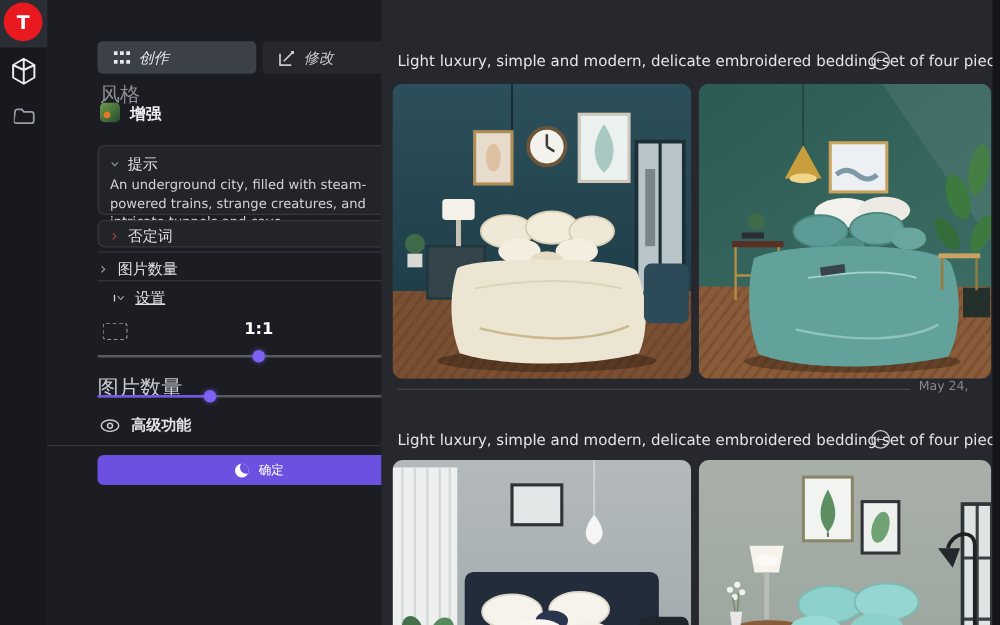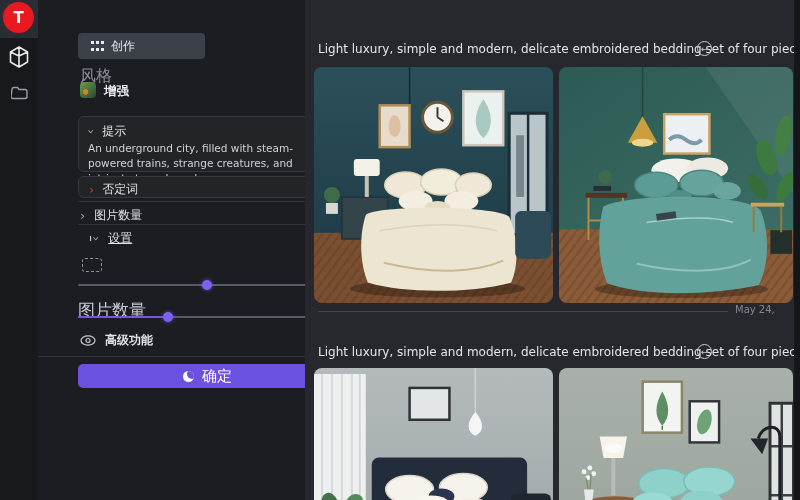--- a/index.html
+++ b/index.html
@@ -15,21 +15,21 @@
   #rail { left:0; top:0; width:38px; height:500px; background:#17191d; }
   #logo-bg { left:0; top:0; width:38px; height:38px; background:#2a2d33; }
   #logo { left:3px; top:2px; width:31px; height:31px; border-radius:50%;
           background:#e8191f; display:flex; align-items:center; justify-content:center;
           color:#fff; font-weight:bold; font-size:15px; }
   .rail-ic { left:0; width:38px; display:flex; justify-content:center; }
 
   
   #panel { left:38px; top:0; width:267px; height:500px; background:#1b1d22; }
   .tab { top:33px; height:26px; border-radius:4px; display:flex; align-items:center;
-         gap:7px; padding-left:13px; font-size:12px; color:#e4e6ea; }
+         gap:7px; padding-left:13px; font-size:12px; color:#e4e6ea;font-style:italic; }
   #tab-create { left:40px; width:127px; background:#3b4049; }
   #tab-modify { left:172px; width:128px; background:#26282e; color:#c6cad0; }
 
   .small-label { color:#8b9097; font-size:16px; }
   #style-thumb { left:42px; top:82px; width:16px; height:16px; border-radius:4px;
      background: radial-gradient(circle at 35% 62%, #e07a2a 0 2.5px, rgba(0,0,0,0) 3px),
                  linear-gradient(135deg,#6f9d4c,#26492f); }
   .chev { color:#9aa0a8; font-size:13px; line-height:1; display:inline-block; }
   .chev-down { transform:rotate(90deg); }
   .chev-red { color:#b04038; }
@@ -47,21 +47,21 @@
 
   
   .ar-icon { border:1.5px dashed #8f949b; border-radius:3px; }
   #ar-track { left:40px; top:284px; width:258px; height:2px; background:#565b63; border-radius:2px; }
   .thumb { width:10px; height:10px; border-radius:50%; background:#7e60f2; box-shadow:0 0 4px rgba(126,96,242,.7); }
   #count-track { left:40px; top:316px; width:258px; height:2px; background:#565b63; border-radius:2px; }
   #count-fill { left:40px; top:316px; width:90px; height:2px; background:#7456e8; border-radius:2px; }
 
   #confirm-btn { left:40px; top:364px; width:259px; height:24px; border-radius:5px;
      background:#6c50e0; border:none; display:flex; align-items:center; justify-content:center;
-     gap:8px; color:#fff; font-size:15px; cursor:pointer; font-family:inherit; }
+     gap:8px; color:#fff; font-size:10px; cursor:pointer; font-family:inherit; }
   .moon { position:relative; width:11px; height:11px; border-radius:50%; background:#fff; overflow:hidden; }
   .moon::after { content:""; position:absolute; left:3.5px; top:-1.5px; width:10px; height:10px;
      border-radius:50%; background:#6c50e0; }
   .moon-star { position:absolute; left:-3px; top:-1px; width:3px; height:3px; background:#fff; transform:rotate(45deg); }
 
   .eye-ic { display:inline-block; }
 
   
   #main { left:305px; top:0; width:495px; height:500px; background:#26282d; }
   .caption { font-size:12px; color:#e3e5e8; white-space:nowrap; }
@@ -103,20 +103,26 @@
             <rect x="0" y="1" width="3" height="3"></rect>
             <rect x="5" y="1" width="3" height="3"></rect>
             <rect x="10" y="1" width="3" height="3"></rect>
         <rect x="0" y="8" width="3" height="3"></rect>
             <rect x="5" y="8" width="3" height="3"></rect>
             <rect x="10" y="8" width="3" height="3"></rect>
           </g>
       </svg>
       <span>创作</span>
     </div>
+    <div id="tab-modify" class="tab abs">
+      <svg width="13" height="13" viewBox="0 0 13 13">
+        <path d="M1 3 v9 h9 M4 9 L11.5 1.5 M9.8 1.5 h1.7 v1.7" fill="none" stroke="#c6cad0" stroke-width="1.4"></path>
+      </svg>
+      <span>修改</span>
+    </div>
 
     <div class="abs small-label" style="left:42px; top:66px;">风格</div>
     <div id="style-thumb" class="abs"></div>
     <div class="abs" style="left:66px; top:83px; font-size:12.5px; font-weight:bold; color:#eceef1;">增强</div>
     <div class="abs chev" style="left:288px; top:84px;">›</div>
 
     <div id="prompt-card" class="card abs">
       <div id="prompt-head" class="abs">
         <span class="chev chev-down chev-green">›</span>
         <span>提示</span>
@@ -142,20 +148,21 @@
     </svg>
 
     <div class="divider abs" style="top:224px;"></div>
 
     <div class="row-head abs" style="left:56px; top:230px;text-decoration:underline;">
       <span class="chev chev-down">›</span>
       <span>设置</span>
     </div>
 
     <div class="ar-icon abs" style="left:44px; top:258px; width:20px; height:14px;"></div>
+    <div class="abs" style="left:40px; top:256px; width:258px; text-align:center; font-weight:bold; font-size:13px; color:#fff;">1:1</div>
     <div class="ar-icon abs" style="left:286px; top:255px; width:12px; height:17px;"></div>
     <div id="ar-track" class="abs"></div>
     <div class="thumb abs" style="left:164px; top:280px;"></div>
 
     <div class="abs" style="left:40px; top:299px; font-size:17px; color:#c8ccd2;">图片数量</div>
     <div class="abs" style="left:40px; top:297px; width:258px; text-align:right; font-weight:bold; font-size:13px; color:#fff;">4</div>
     <div id="count-track" class="abs"></div>
     <div id="count-fill" class="abs"></div>
     <div class="thumb abs" style="left:125px; top:312px;"></div>
 

